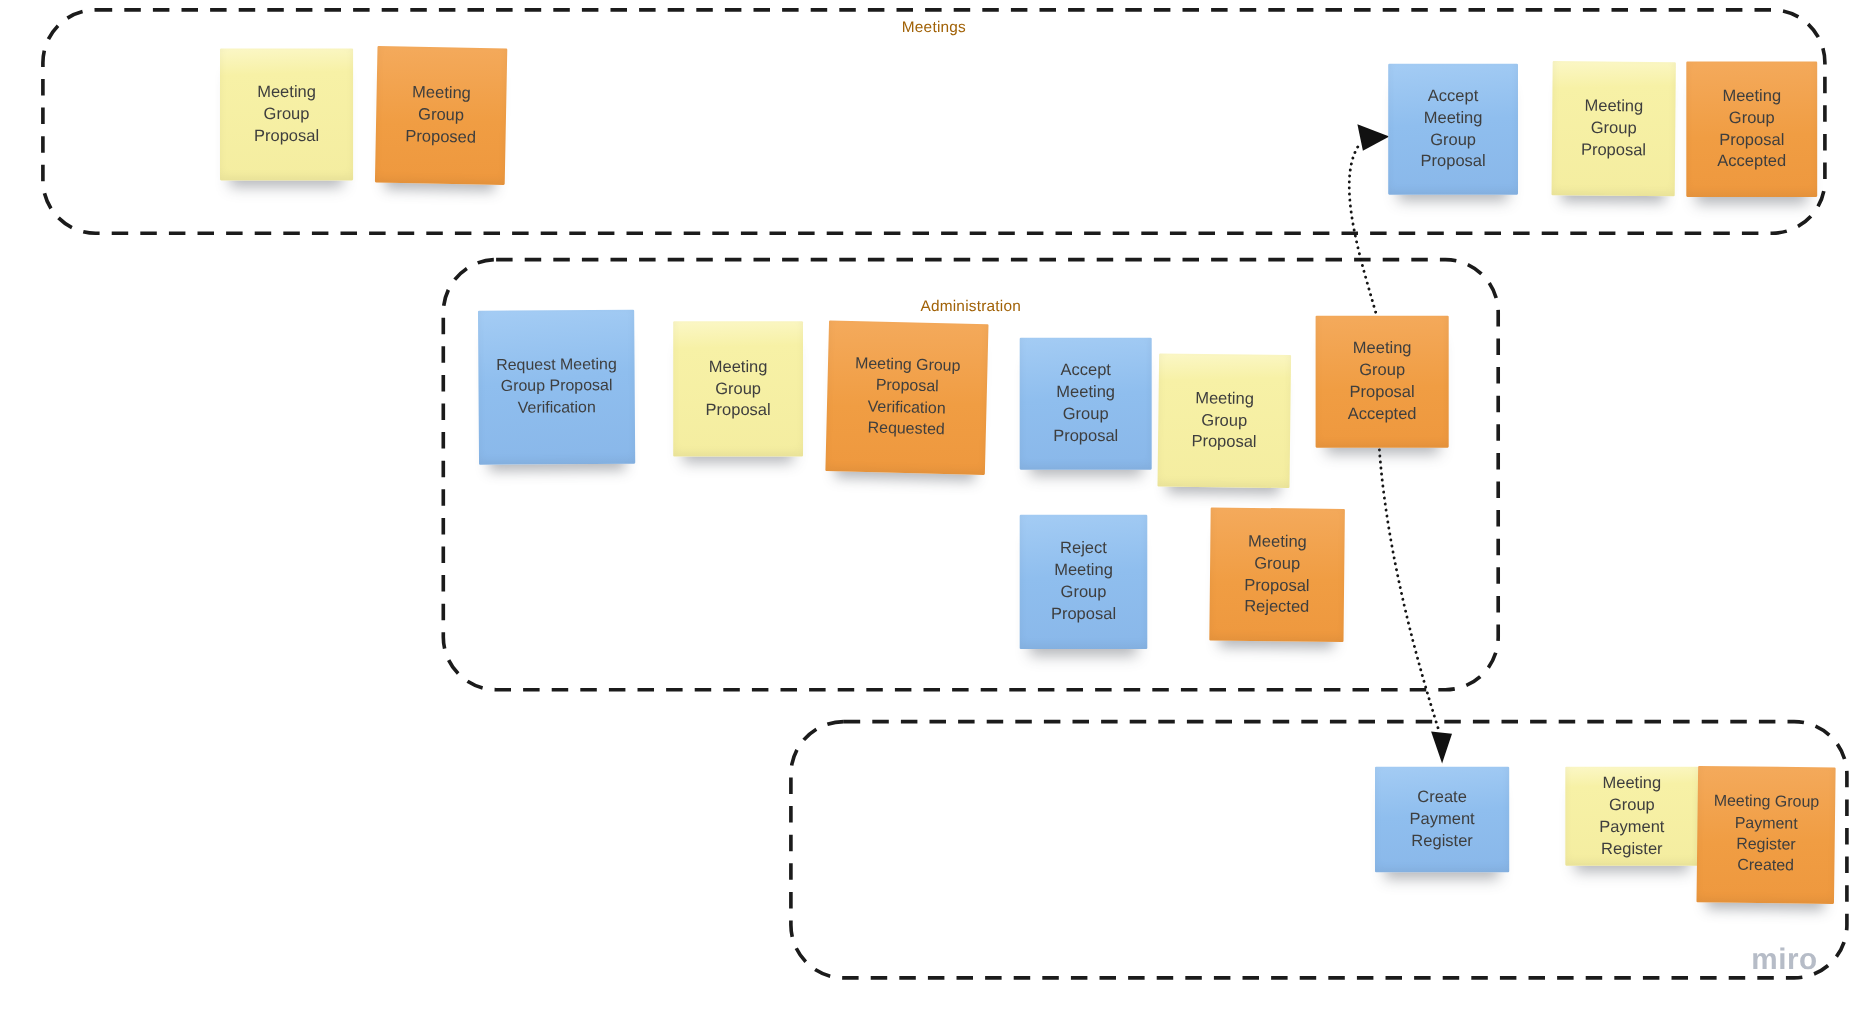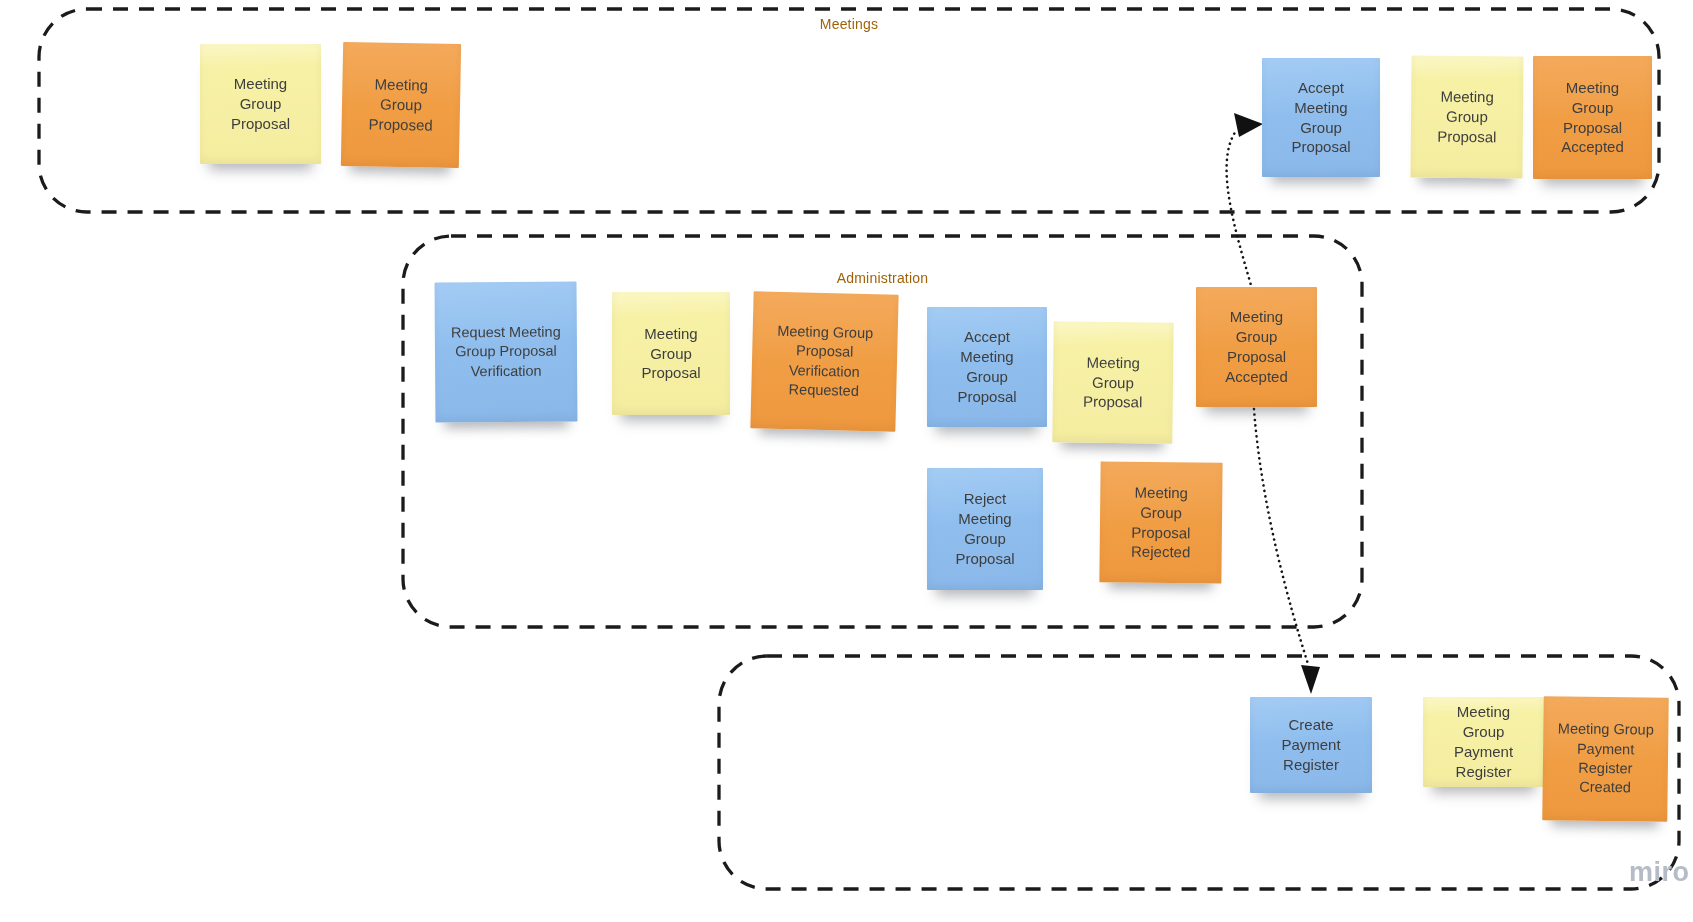--- a/index.html
+++ b/index.html
@@ -18,21 +18,21 @@
     padding:0 12px;box-sizing:border-box;
     box-shadow:0 15px 12px -9px rgba(60,65,75,.38), inset 0 -4px 8px rgba(0,0,0,.05);
     border-radius:1px;
   }
   .note.blue{background:linear-gradient(175deg,#a4ccf4 0%,#8fbeee 45%,#89b7e9 100%);}
   .note.yellow{background:linear-gradient(178deg,#fbf7c6 0%,#f7f1a6 20%,#f4eda0 100%);}
   .note.orange{background:linear-gradient(178deg,#f4aa5c 0%,#f09d43 55%,#ee983e 100%);}
   .note.sm{font-size:14.5px;}
   .watermark{
     position:absolute;left:1592px;top:857px;font-size:27px;font-weight:bold;
-    color:#b6bcc7;letter-spacing:.5px;margin-left:37px;
+    color:#b6bcc7;letter-spacing:.5px;
   }
 </style>
 </head>
 <body>
 
 <div class="board">
 
   <svg class="overlay" viewBox="0 0 1693 922" xmlns="http://www.w3.org/2000/svg">
 
     <rect x="39" y="9" width="1620" height="203" rx="48" fill="none" stroke="#1b1b1b" stroke-width="3.3" stroke-dasharray="15 11"></rect>

